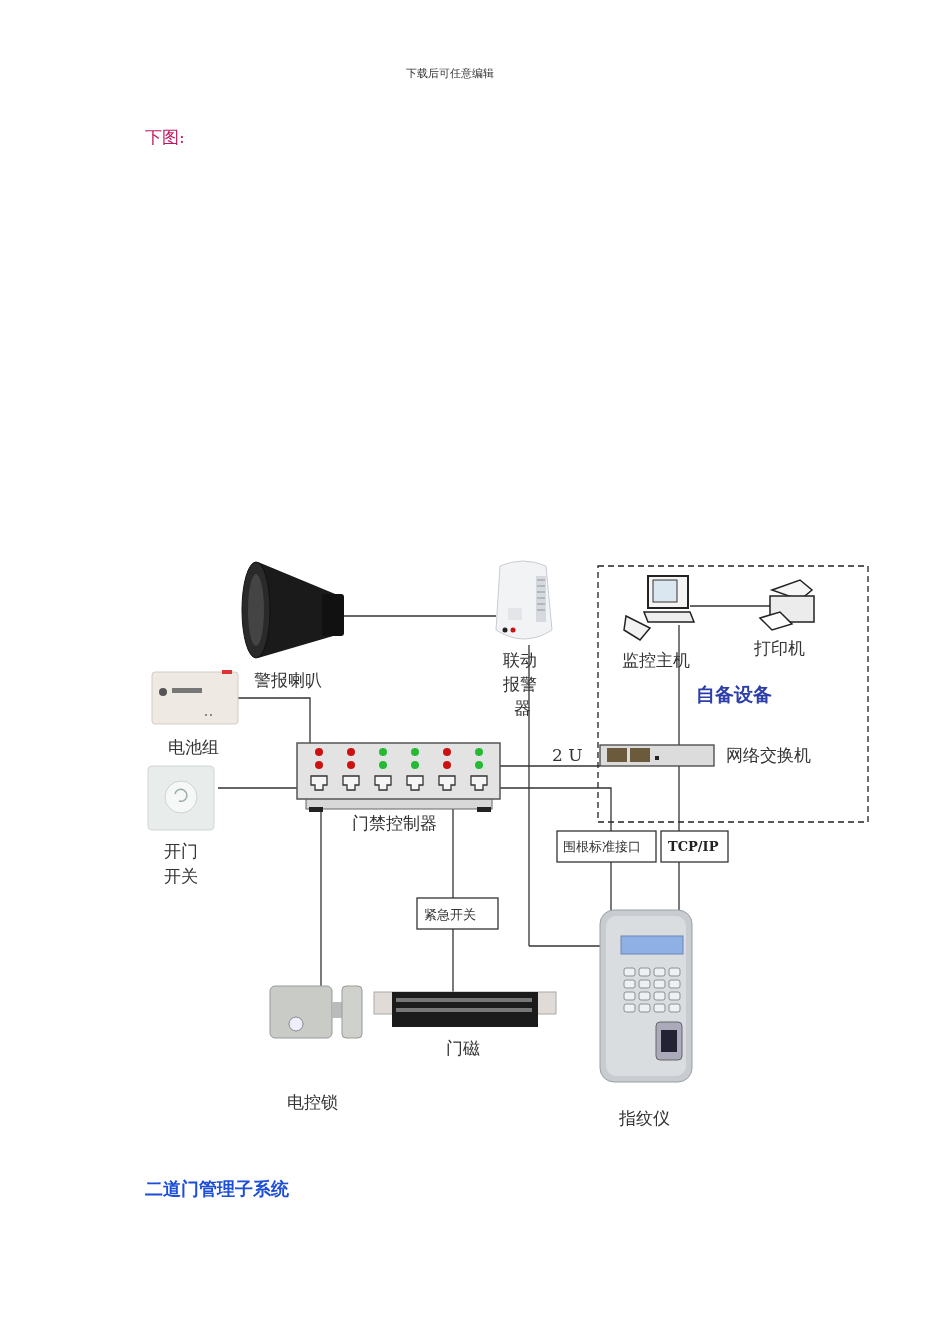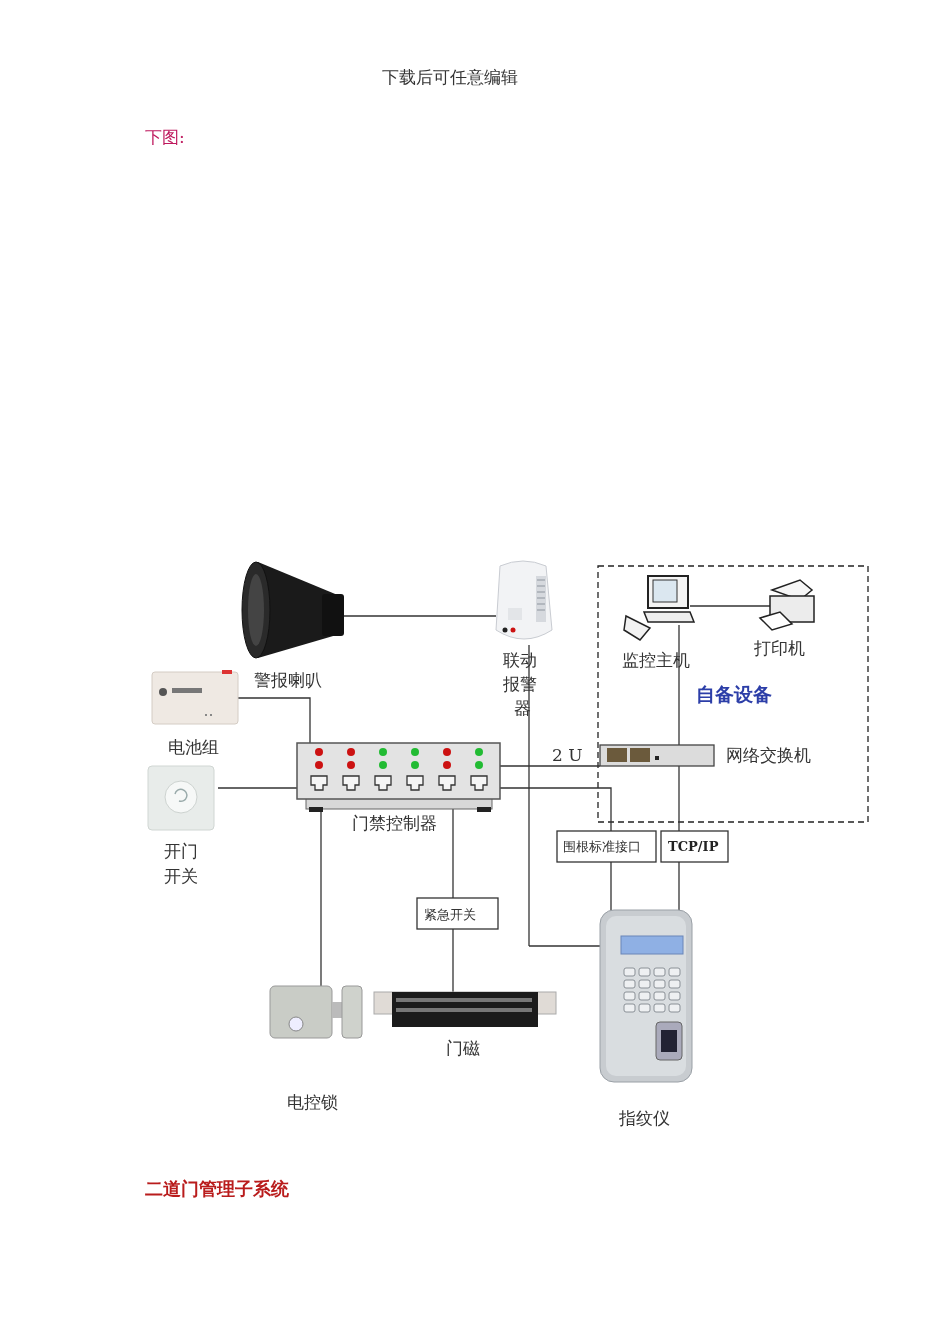--- a/index.html
+++ b/index.html
@@ -1,19 +1,19 @@
 <!DOCTYPE html>
 <html><head>
 <meta charset="utf-8">
 <style>
   html,body{margin:0;padding:0;background:#fff;}
   body{width:950px;height:1344px;position:relative;overflow:hidden;font-family:"DejaVu Serif","Liberation Serif",serif;color:#222;}
-  .header{position:absolute;left:0;top:66px;width:900px;text-align:center;font-size:17px;color:#333;}
+  .header{position:absolute;left:0;top:66px;width:900px;text-align:center;font-size:11px;color:#333;}
   .intro{position:absolute;left:145px;top:126px;font-size:17px;color:#be185d;}
-  .section{position:absolute;left:145px;top:1177px;font-size:18px;font-weight:bold;font-family:"DejaVu Sans","Liberation Sans",sans-serif;color:#b91c1c;}
+  .section{position:absolute;left:145px;top:1177px;font-size:18px;font-weight:bold;font-family:"DejaVu Sans","Liberation Sans",sans-serif;color:#1d4ed8;}
   svg#diagram{position:absolute;left:0;top:0;}
   .lbl{font-family:"DejaVu Sans","Liberation Sans",sans-serif;font-size:17px;fill:#333;}
   .lbl-serif{font-family:"DejaVu Serif","Liberation Serif",serif;font-size:17px;fill:#333;}
   .boxlbl{font-family:"DejaVu Serif","Liberation Serif",serif;font-size:13px;fill:#333;}
   .boxlbl-b{font-family:"DejaVu Serif","Liberation Serif",serif;font-size:13px;font-weight:bold;fill:#222;}
   .blue{font-family:"DejaVu Sans","Liberation Sans",sans-serif;font-size:19px;font-weight:bold;fill:#2c3ea8;}
 </style>
 </head>
 <body>
 

